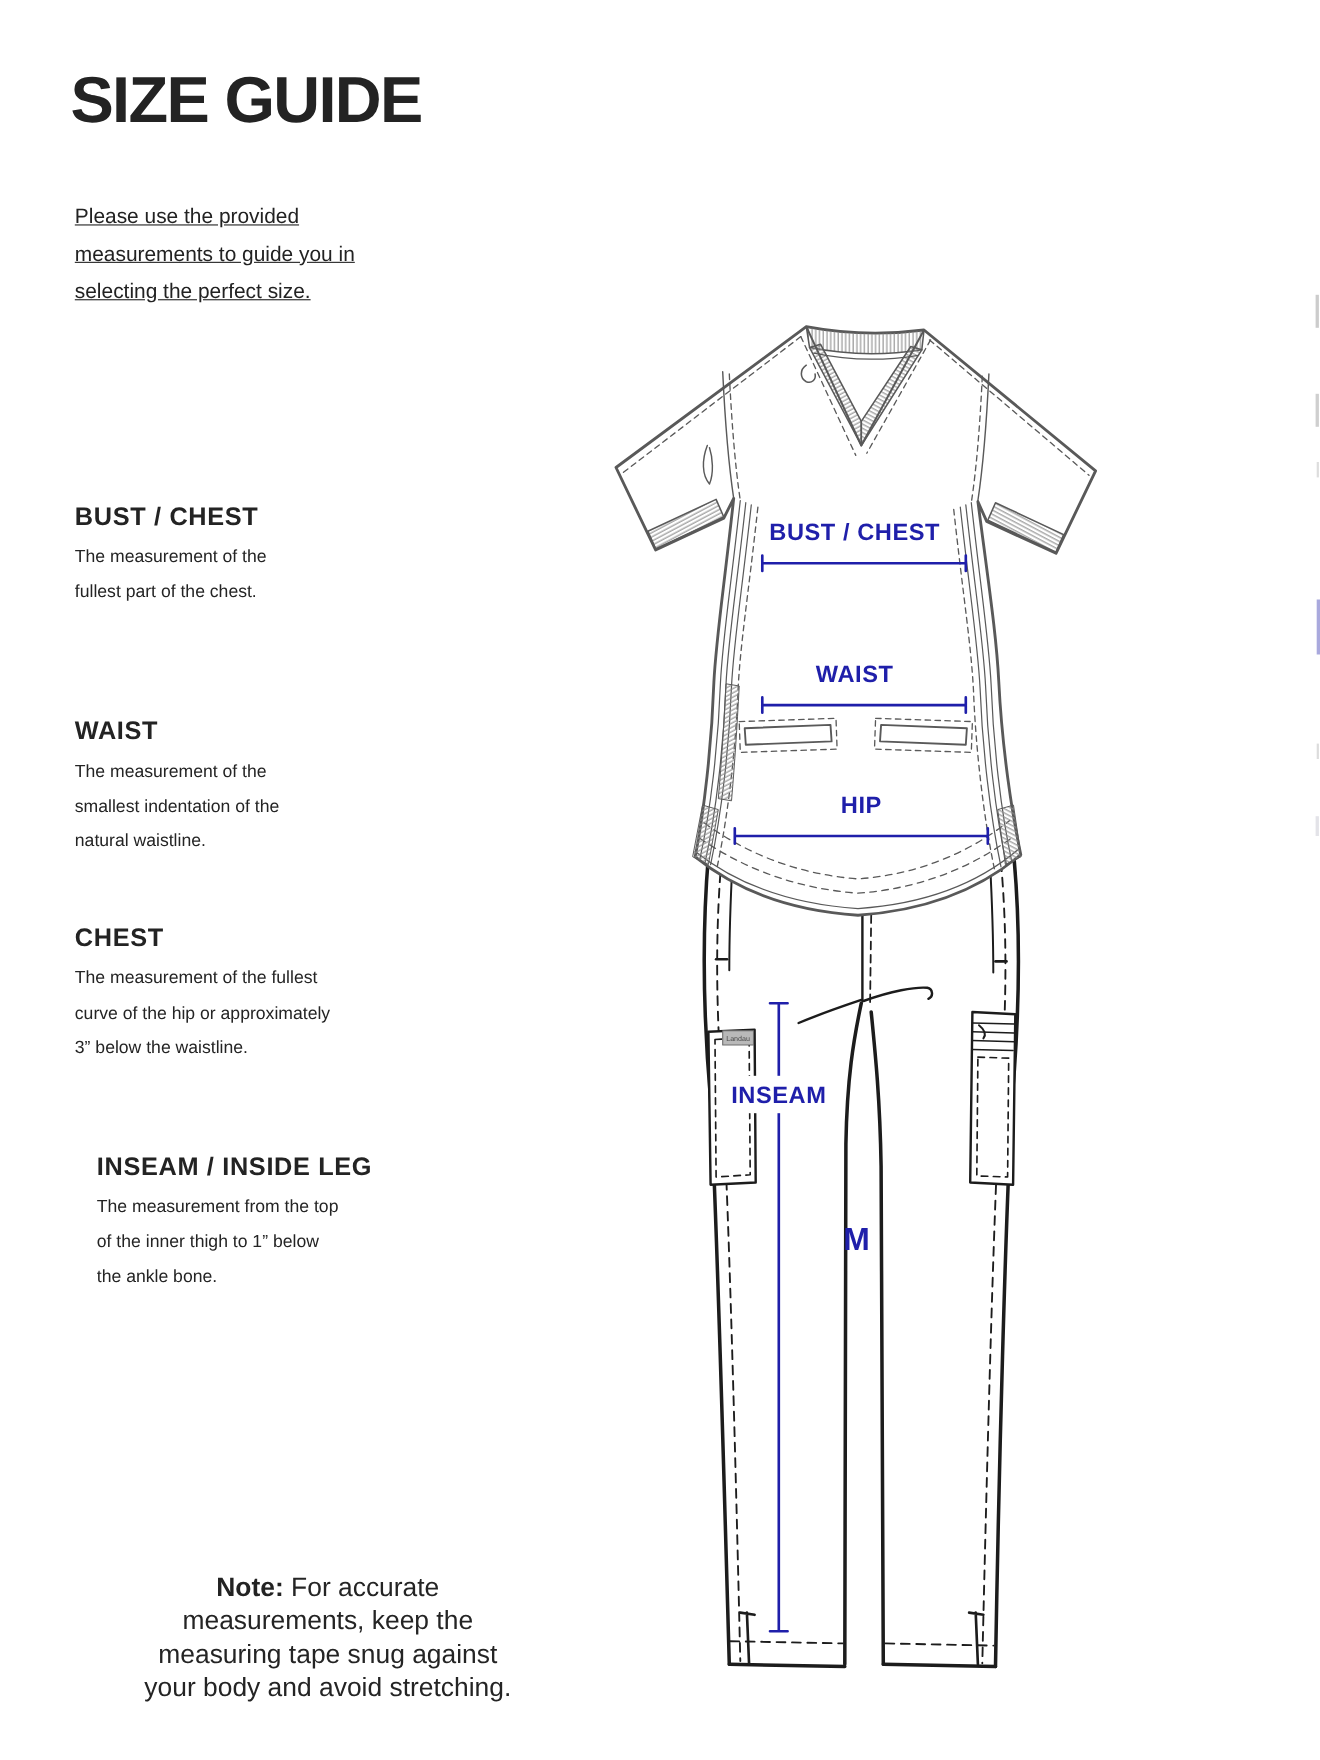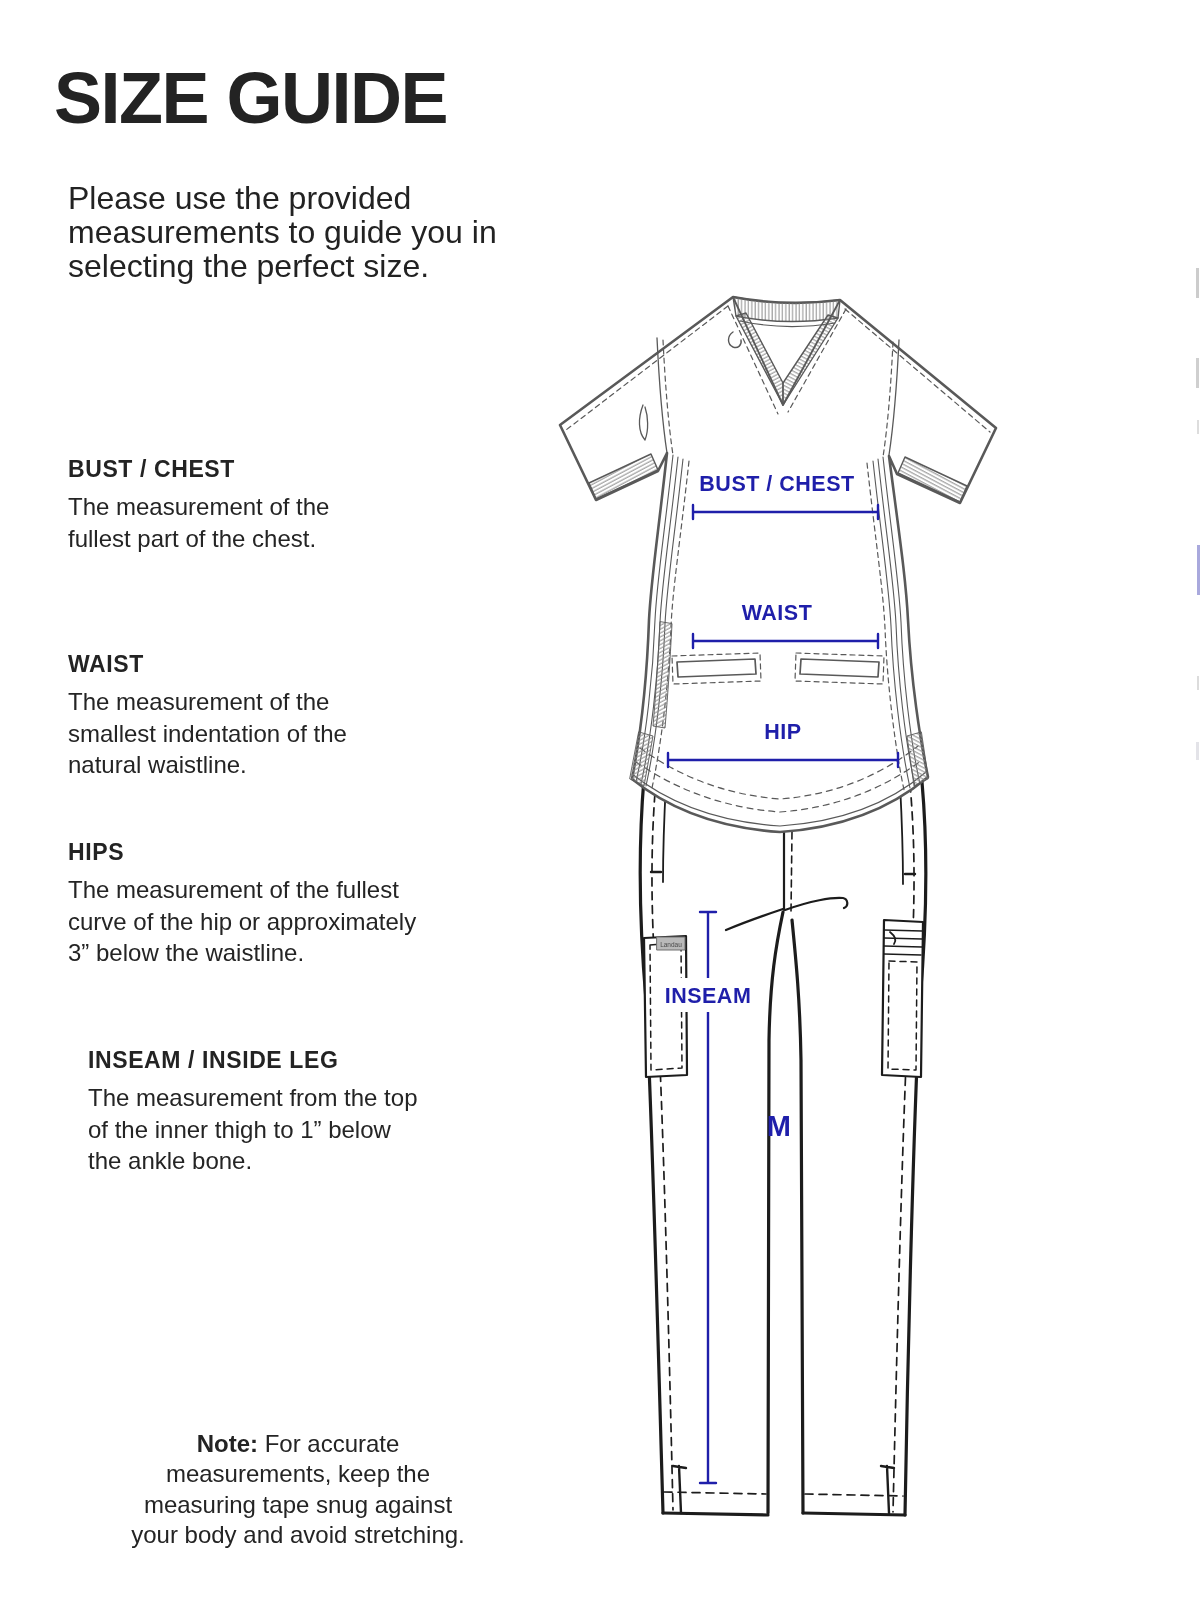--- a/index.html
+++ b/index.html
@@ -1,23 +1,23 @@
 <!DOCTYPE html>
 <html style="--annotation: #1f1faa; --top-line: #595959; --pants-line: #1c1c1c;"><head>
 <meta charset="utf-8">
 <style>
   html,body{margin:0;padding:0;background:#ffffff;}
   #page{position:relative;width:1200px;height:1600px;background:#ffffff;overflow:hidden;
         font-family:"Liberation Sans","DejaVu Sans",sans-serif;color:#222222;}
   .abs{position:absolute;}
-  #title{left:54px;top:62px;font-size:72px;font-weight:800;letter-spacing:-1.5px;color:#232323;line-height:1;}
-  #intro{left:68px;top:181px;font-size:32px;line-height:34px;color:#222;white-space:pre-line;width:520px;}
+  #title{left:64px;top:62px;font-size:59px;font-weight:800;letter-spacing:-1.5px;color:#232323;line-height:1;}
+  #intro{left:68px;top:181px;font-size:19px;line-height:34px;color:#222;white-space:pre-line;width:520px;text-decoration:underline;}
   .section{left:68px;width:460px;}
   .section h3{margin:0 0 8px 0;font-size:23px;font-weight:bold;letter-spacing:0.6px;color:#232323;line-height:28px;}
-  .section p{margin:0;font-size:24px;line-height:31.5px;color:#242424;white-space:pre-line;}
+  .section p{margin:0;font-size:16px;line-height:31.5px;color:#242424;white-space:pre-line;}
   #sec-bust{top:455px;}
   #sec-waist{top:650px;}
   #sec-hips{top:838px;}
   #sec-inseam{top:1046px;margin-left:20px;}
   #note{left:68px;top:1398px;width:460px;font-size:24px;line-height:30.5px;color:#242424;white-space:pre-line;text-align:center;}
   #note strong{font-weight:bold;color:#232323;}
   #diagram{left:540px;top:280px;width:520px;height:1260px;}
   svg text.msr{font-family:"Liberation Sans","DejaVu Sans",sans-serif;font-weight:bold;
                fill:var(--annotation,#1f1faa);letter-spacing:0.5px;}
   .edge-mark{position:absolute;}
@@ -40,21 +40,21 @@
   </div>
 
   <div class="abs section" id="sec-waist">
     <h3>WAIST</h3>
     <p>The measurement of the
 smallest indentation of the
 natural waistline.</p>
   </div>
 
   <div class="abs section" id="sec-hips">
-    <h3>HIPS</h3>
+    <h3>CHEST</h3>
     <p>The measurement of the fullest
 curve of the hip or approximately
 3” below the waistline.</p>
   </div>
 
   <div class="abs section" id="sec-inseam">
     <h3>INSEAM / INSIDE LEG</h3>
     <p>The measurement from the top
 of the inner thigh to 1” below
 the ankle bone.</p>

